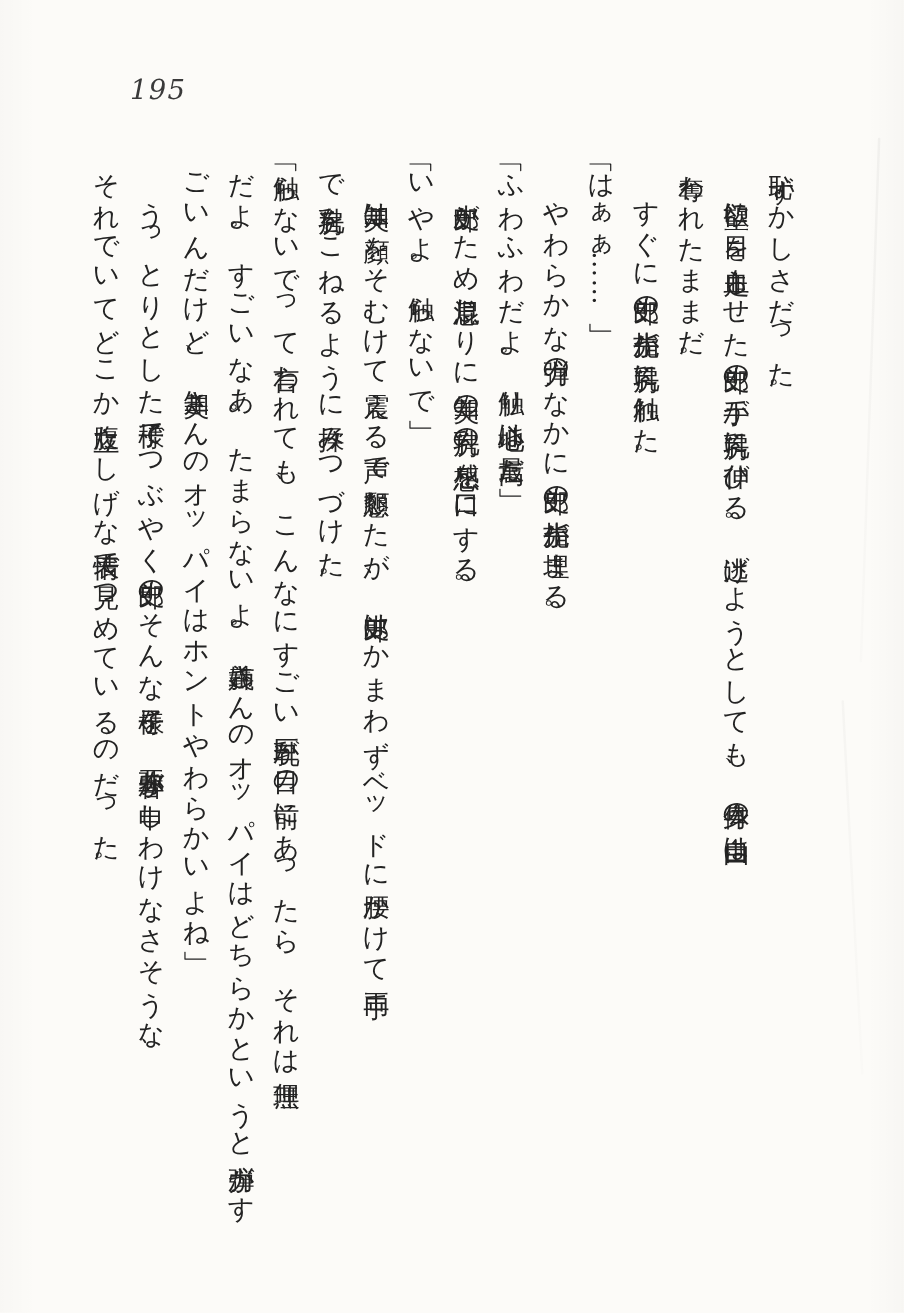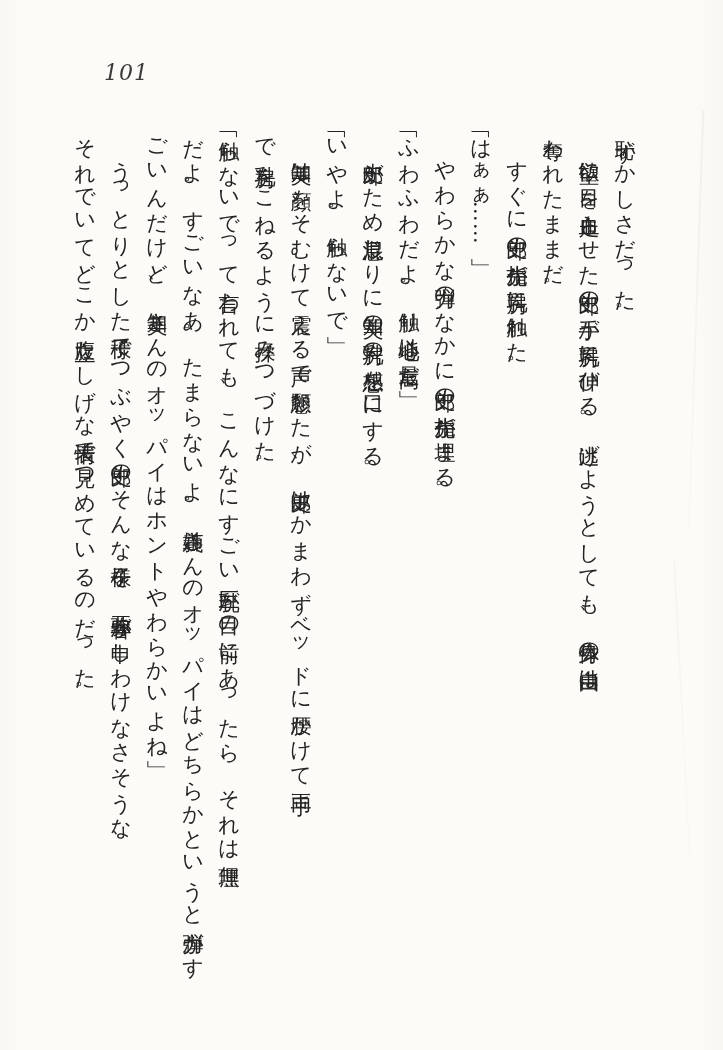--- a/index.html
+++ b/index.html
@@ -68,21 +68,21 @@
     background: linear-gradient(to bottom, rgba(80,80,80,0.04), rgba(80,80,80,0.01));
     transform: rotate(-3deg);
     border-radius: 2px;
   }
 </style>
 </head>
 <body>
 
 <div class="page">
 
-  <div class="page-number">101</div>
+  <div class="page-number">195</div>
 
   <div class="text-block">
     <p>恥ずかしさだった。</p>
     <p>　欲望に目を血走らせた史郎の手が乳房に伸びる。逃げようとしても、身体の自由は</p>
     <p>奪われたままだ。</p>
     <p>　すぐに史郎の指先が乳房に触れた。</p>
     <p>「はぁぁ……」</p>
     <p>　やわらかな弾力のなかに史郎の指先が埋まる。</p>
     <p>「ふわふわだよ。触り心地は最高だ」</p>
     <p>　史郎がため息混じりに知美の乳房の感想を口にする。</p>

